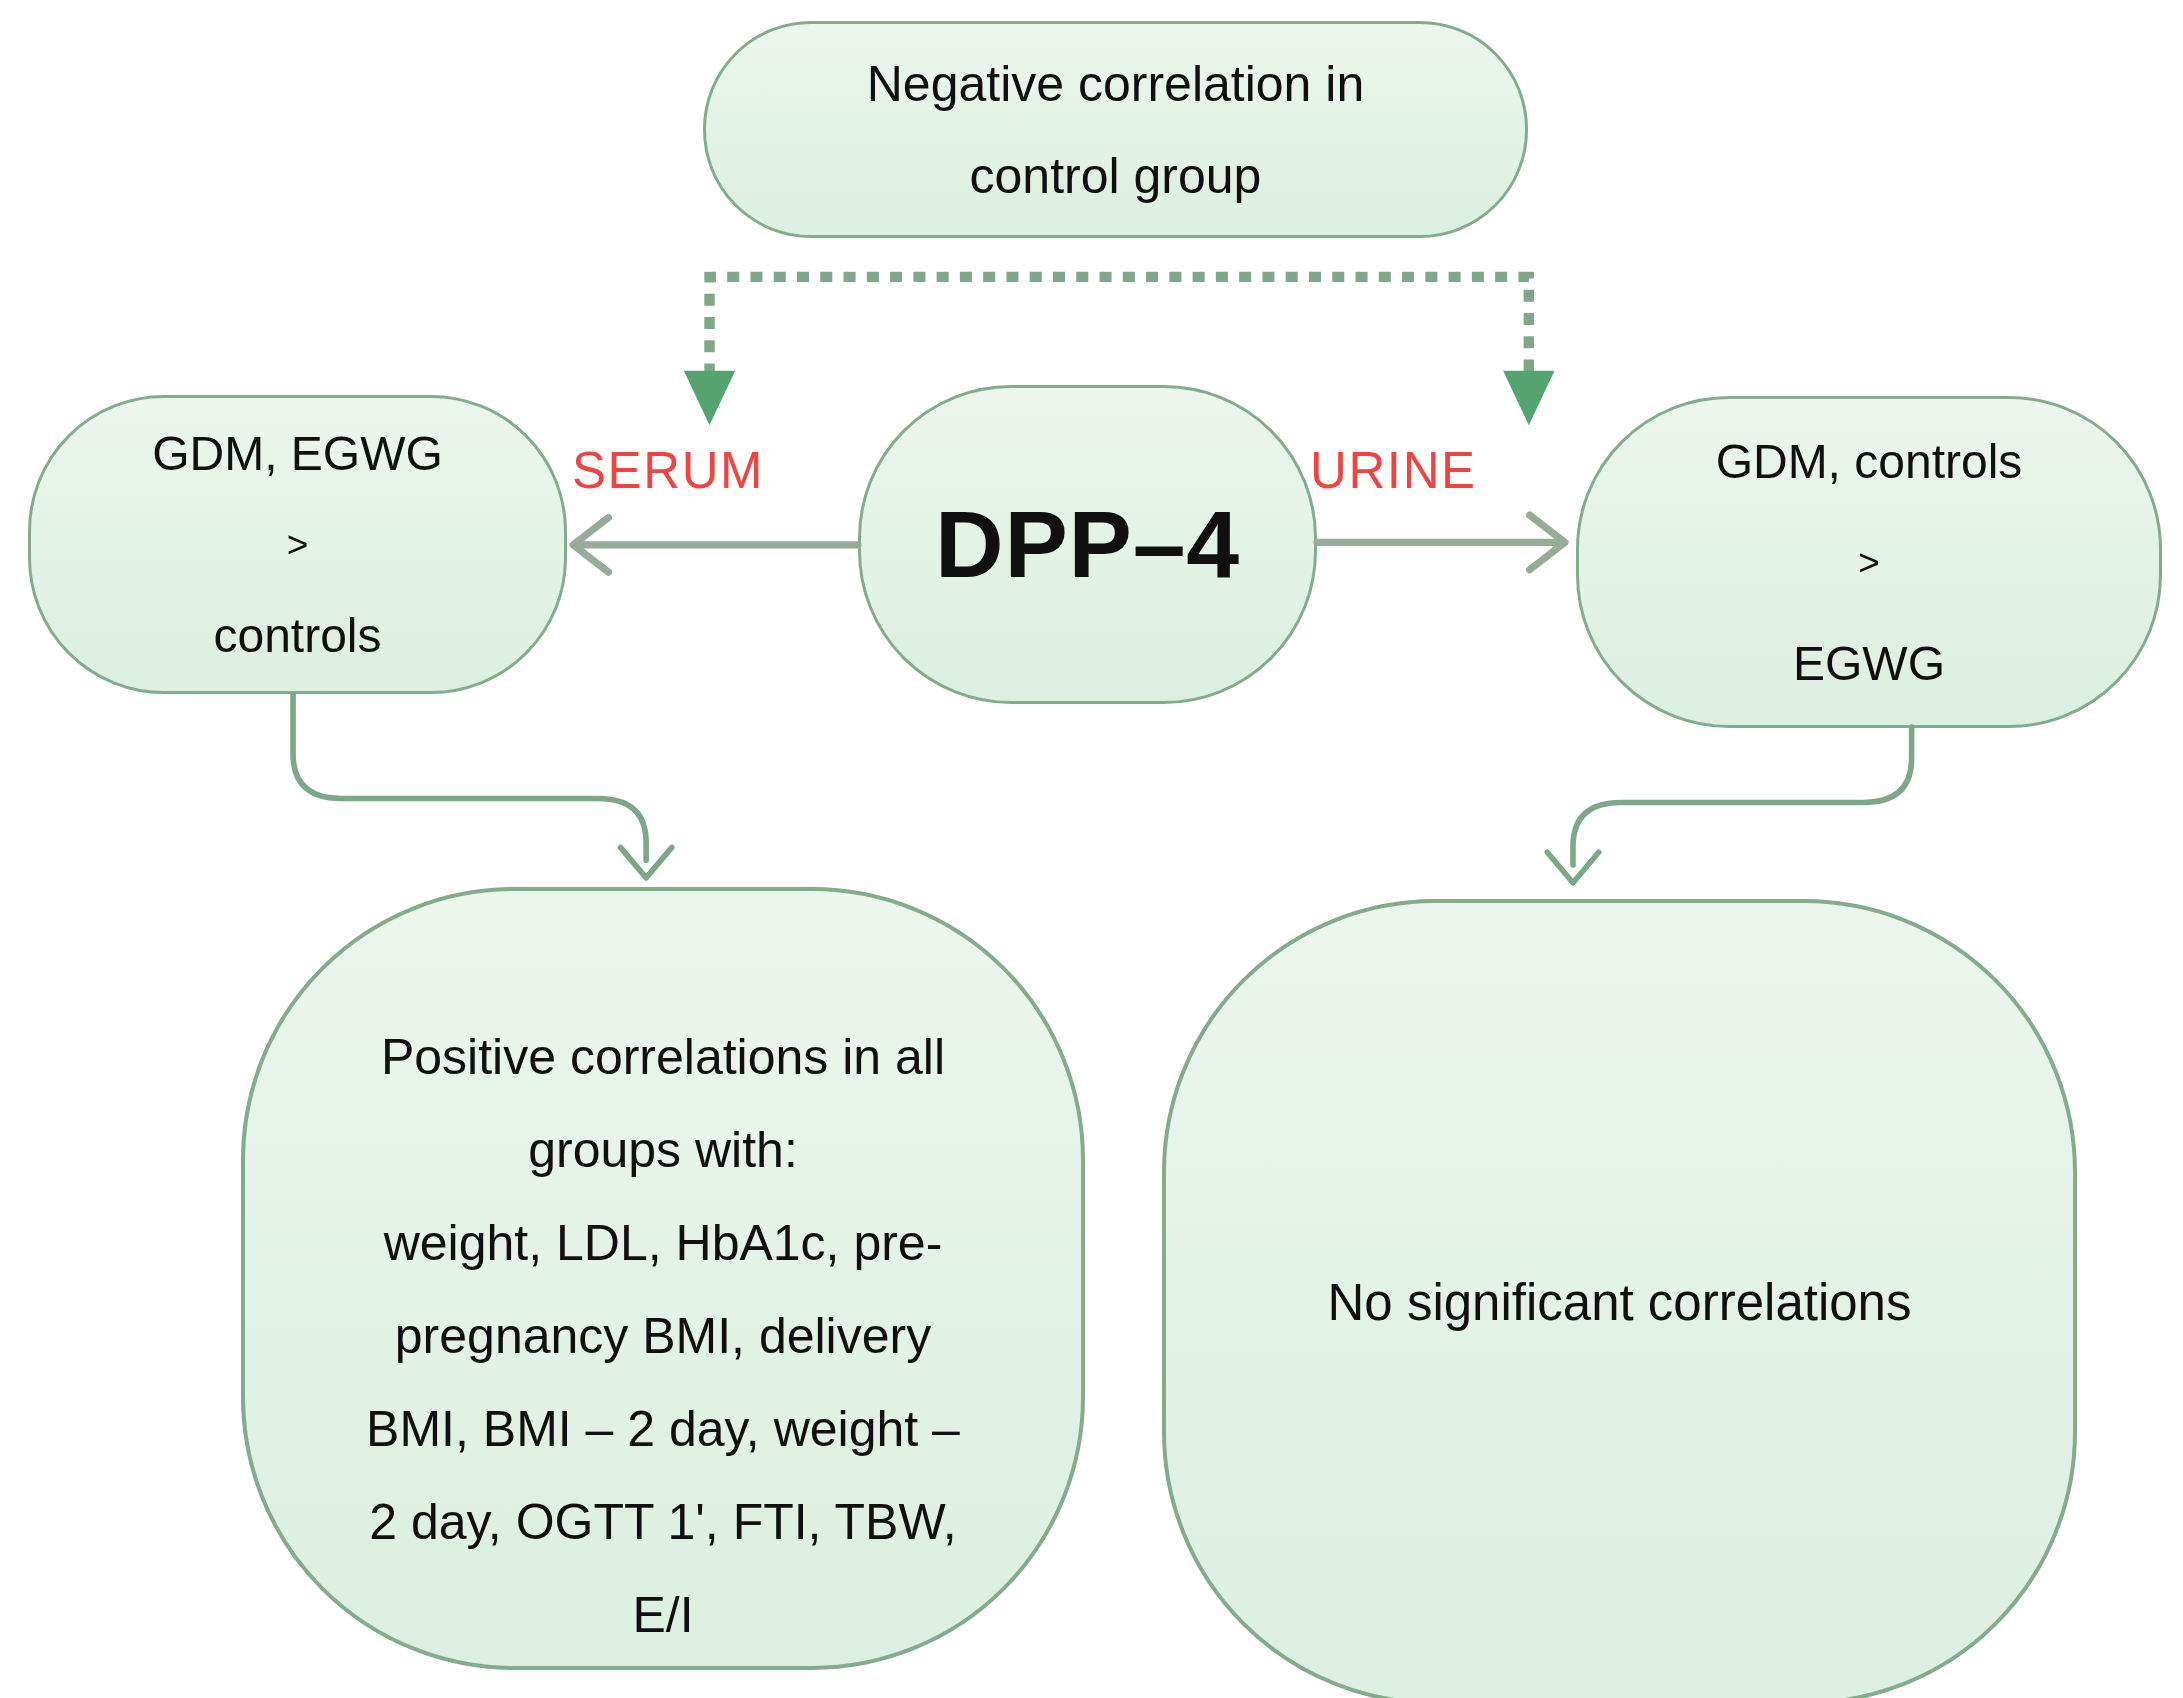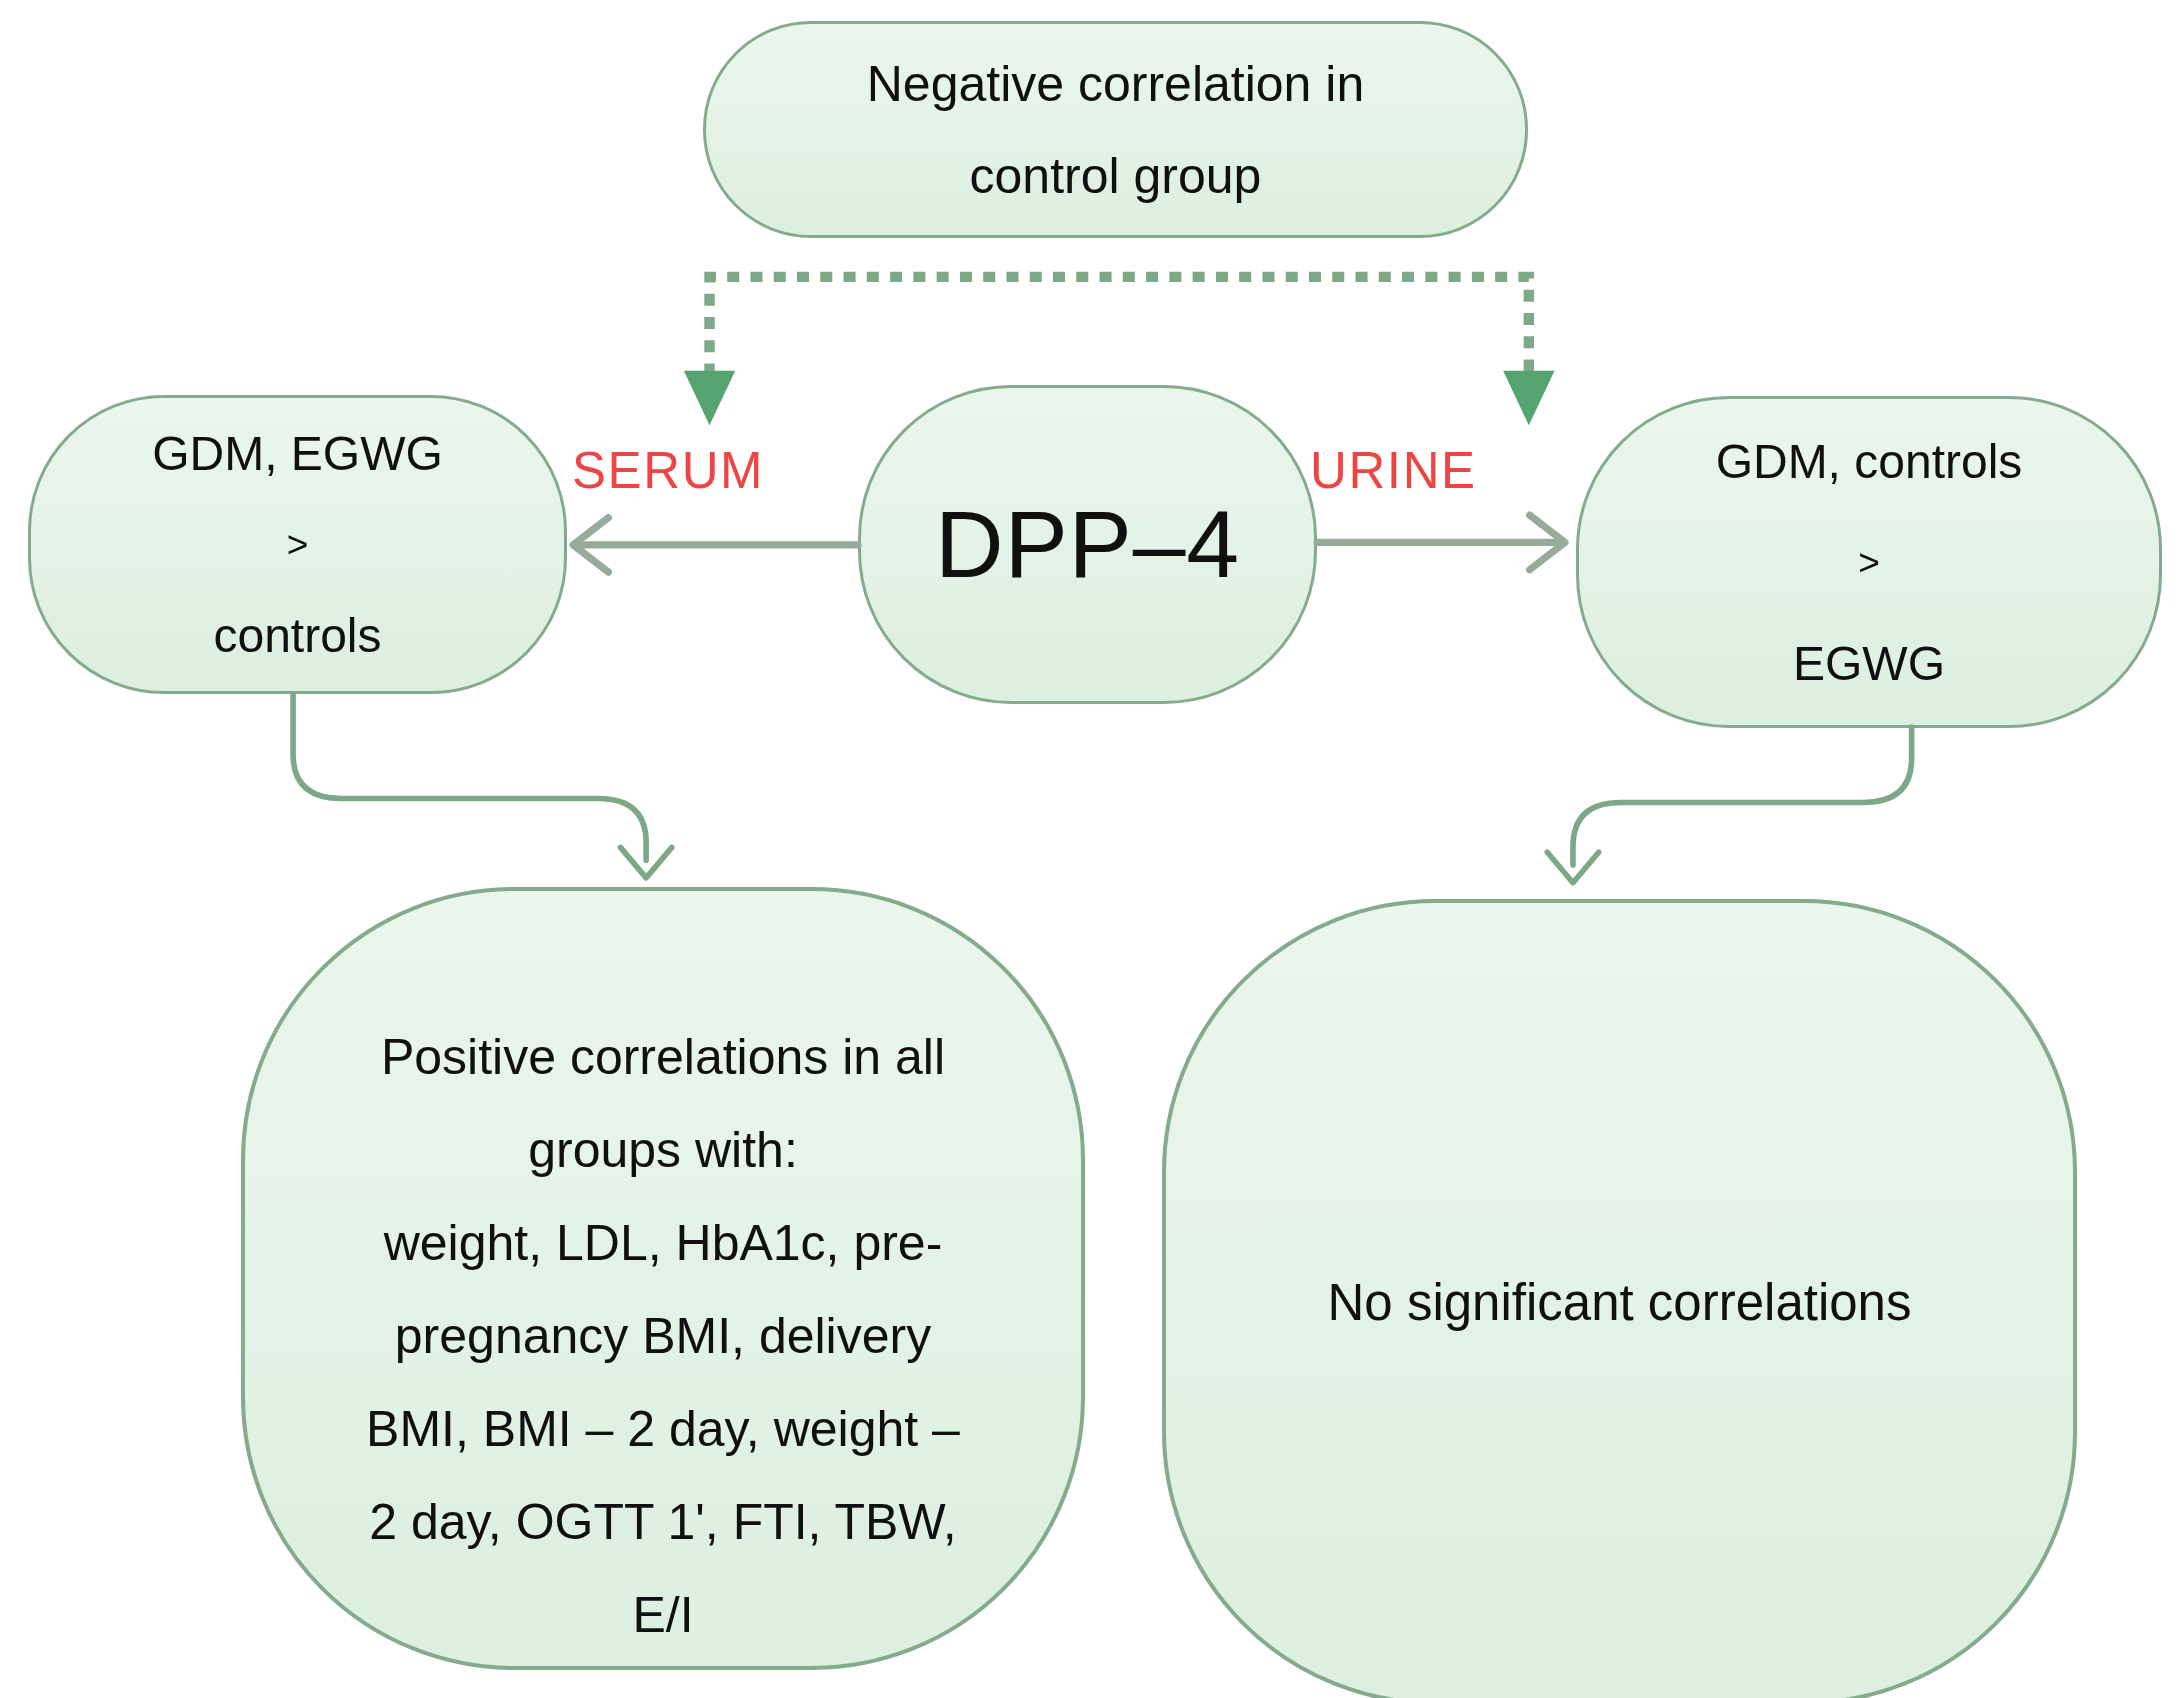--- a/index.html
+++ b/index.html
@@ -30,21 +30,21 @@
     font-size: 50px; line-height: 92px;
   }
   .left-box {
     left: 28px; top: 395px; width: 539px; height: 299px;
     border-radius: 136px;
     font-size: 48px; line-height: 91px;
   }
   .dpp-box {
     left: 858px; top: 385px; width: 459px; height: 319px;
     border-radius: 153px;
-    font-size: 95px; font-weight: normal; letter-spacing: 0.8px;
+    font-size: 95px; font-weight: bold; letter-spacing: 0.8px;
   }
   .right-box {
     left: 1576px; top: 396px; width: 586px; height: 332px;
     border-radius: 153px;
     font-size: 48px; line-height: 101px;
   }
   .gt { font-size: 37px; }
   .bl-box {
     left: 241px; top: 887px; width: 844px; height: 783px;
     border-radius: 273px;

